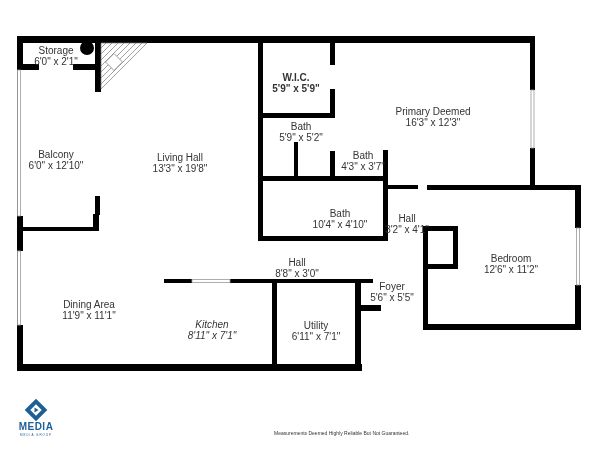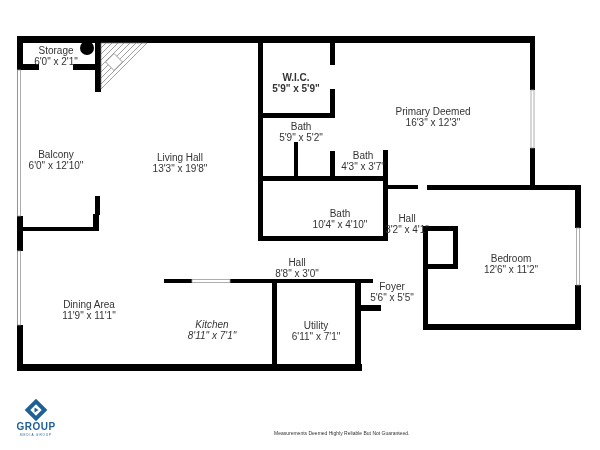--- a/index.html
+++ b/index.html
@@ -155,17 +155,17 @@
       <span class="dims">6'11" x 7'1"</span>
     </div>
   </div>
 
 <div class="logo">
   <svg class="logo-mark" viewBox="0 0 24 24">
     <rect x="4" y="4" width="16" height="16" transform="rotate(45 12 12)" fill="#1e5f96"></rect>
     <rect x="8" y="8" width="8" height="8" transform="rotate(45 12 12)" fill="#ffffff"></rect>
     <path d="M10.5 9.5 L14.5 12 L10.5 14.5 Z" fill="#1e5f96"></path>
   </svg>
-  <div class="logo-text">GROUP</div>
+  <div class="logo-text">MEDIA</div>
   <div class="logo-sub">MEDIA GROUP</div>
 </div>
 
 <div class="disclaimer">Measurements Deemed Highly Reliable But Not Guaranteed.</div>
 
 </body></html>

